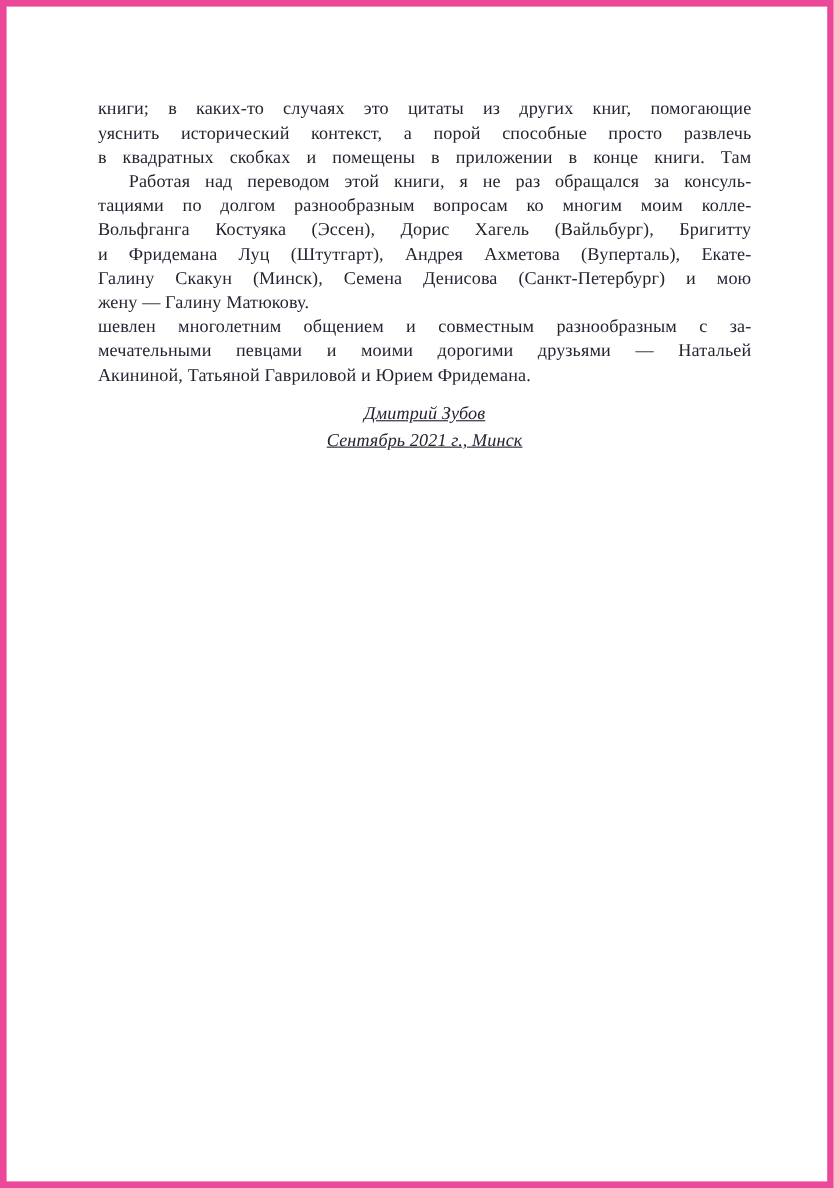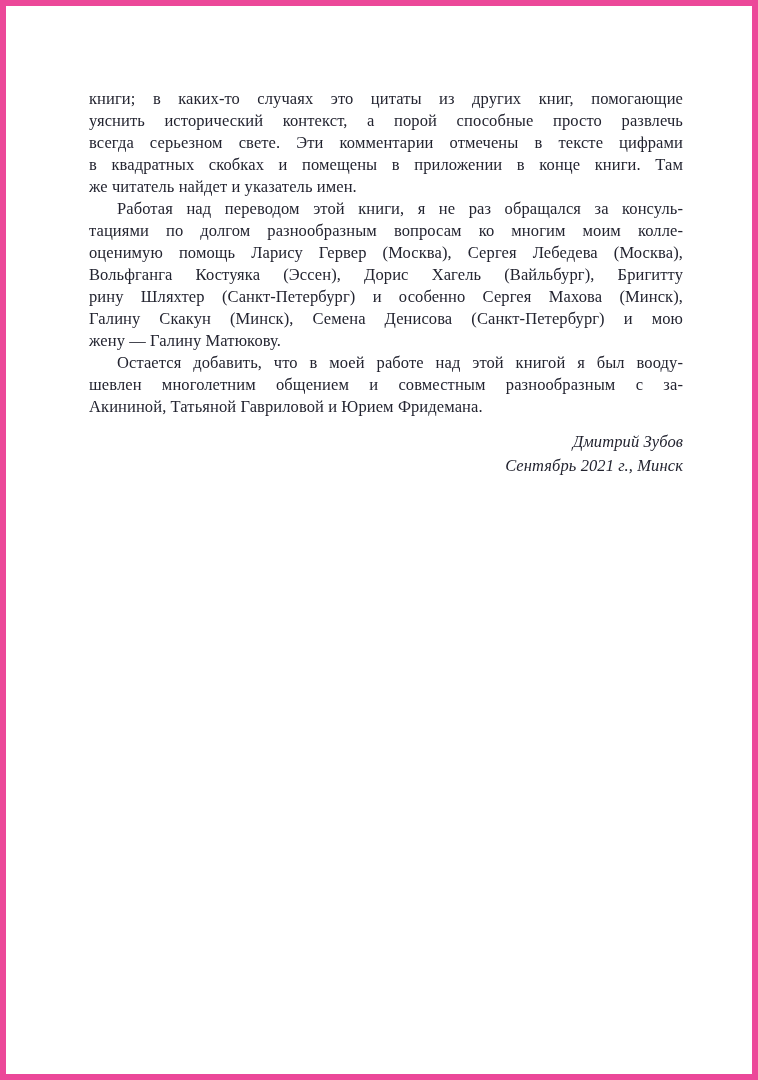--- a/index.html
+++ b/index.html
@@ -38,50 +38,48 @@
     text-align: left;
     text-align-last: left;
   }
   .line.first-indent {
     text-indent: 28px;
   }
   .signature {
     margin-top: 12px;
   }
   .sig-line {
-    text-align: right;
+    text-align: center;
     font-style: italic;
     line-height: 24px;
+    text-decoration: underline;
   }
 </style>
 </head>
 <body>
 
 <div class="page">
   <div class="text-block">
     <div id="paragraphs">
         <div class="paragraph">
           <div class="line">книги; в каких-то случаях это цитаты из других книг, помогающие</div>
           <div class="line">уяснить исторический контекст, а порой способные просто развлечь</div>
-          <div class="line">всегда серьезном свете. Эти комментарии отмечены в тексте цифрами</div>
           <div class="line">в квадратных скобках и помещены в приложении в конце книги. Там</div>
-          <div class="line last">же читатель найдет и указатель имен.</div>
         </div>
         <div class="paragraph spaced">
           <div class="line first-indent">Работая над переводом этой книги, я не раз обращался за консуль-</div>
           <div class="line">тациями по долгом разнообразным вопросам ко многим моим колле-</div>
-          <div class="line">оценимую помощь Ларису Гервер (Москва), Сергея Лебедева (Москва),</div>
           <div class="line">Вольфганга Костуяка (Эссен), Дорис Хагель (Вайльбург), Бригитту</div>
-          <div class="line">рину Шляхтер (Санкт-Петербург) и особенно Сергея Махова (Минск),</div>
+          <div class="line">и Фридемана Луц (Штутгарт), Андрея Ахметова (Вуперталь), Екате-</div>
           <div class="line">Галину Скакун (Минск), Семена Денисова (Санкт-Петербург) и мою</div>
           <div class="line last">жену — Галину Матюкову.</div>
         </div>
         <div class="paragraph">
-          <div class="line first-indent">Остается добавить, что в моей работе над этой книгой я был вооду-</div>
           <div class="line">шевлен многолетним общением и совместным разнообразным с за-</div>
+          <div class="line">мечательными певцами и моими дорогими друзьями — Натальей</div>
           <div class="line last">Акининой, Татьяной Гавриловой и Юрием Фридемана.</div>
         </div>
       </div>
     <div id="signature" class="signature">
         <div class="sig-line">Дмитрий Зубов</div>
         <div class="sig-line">Сентябрь 2021 г., Минск</div>
       </div>
   </div>
 </div>
 

